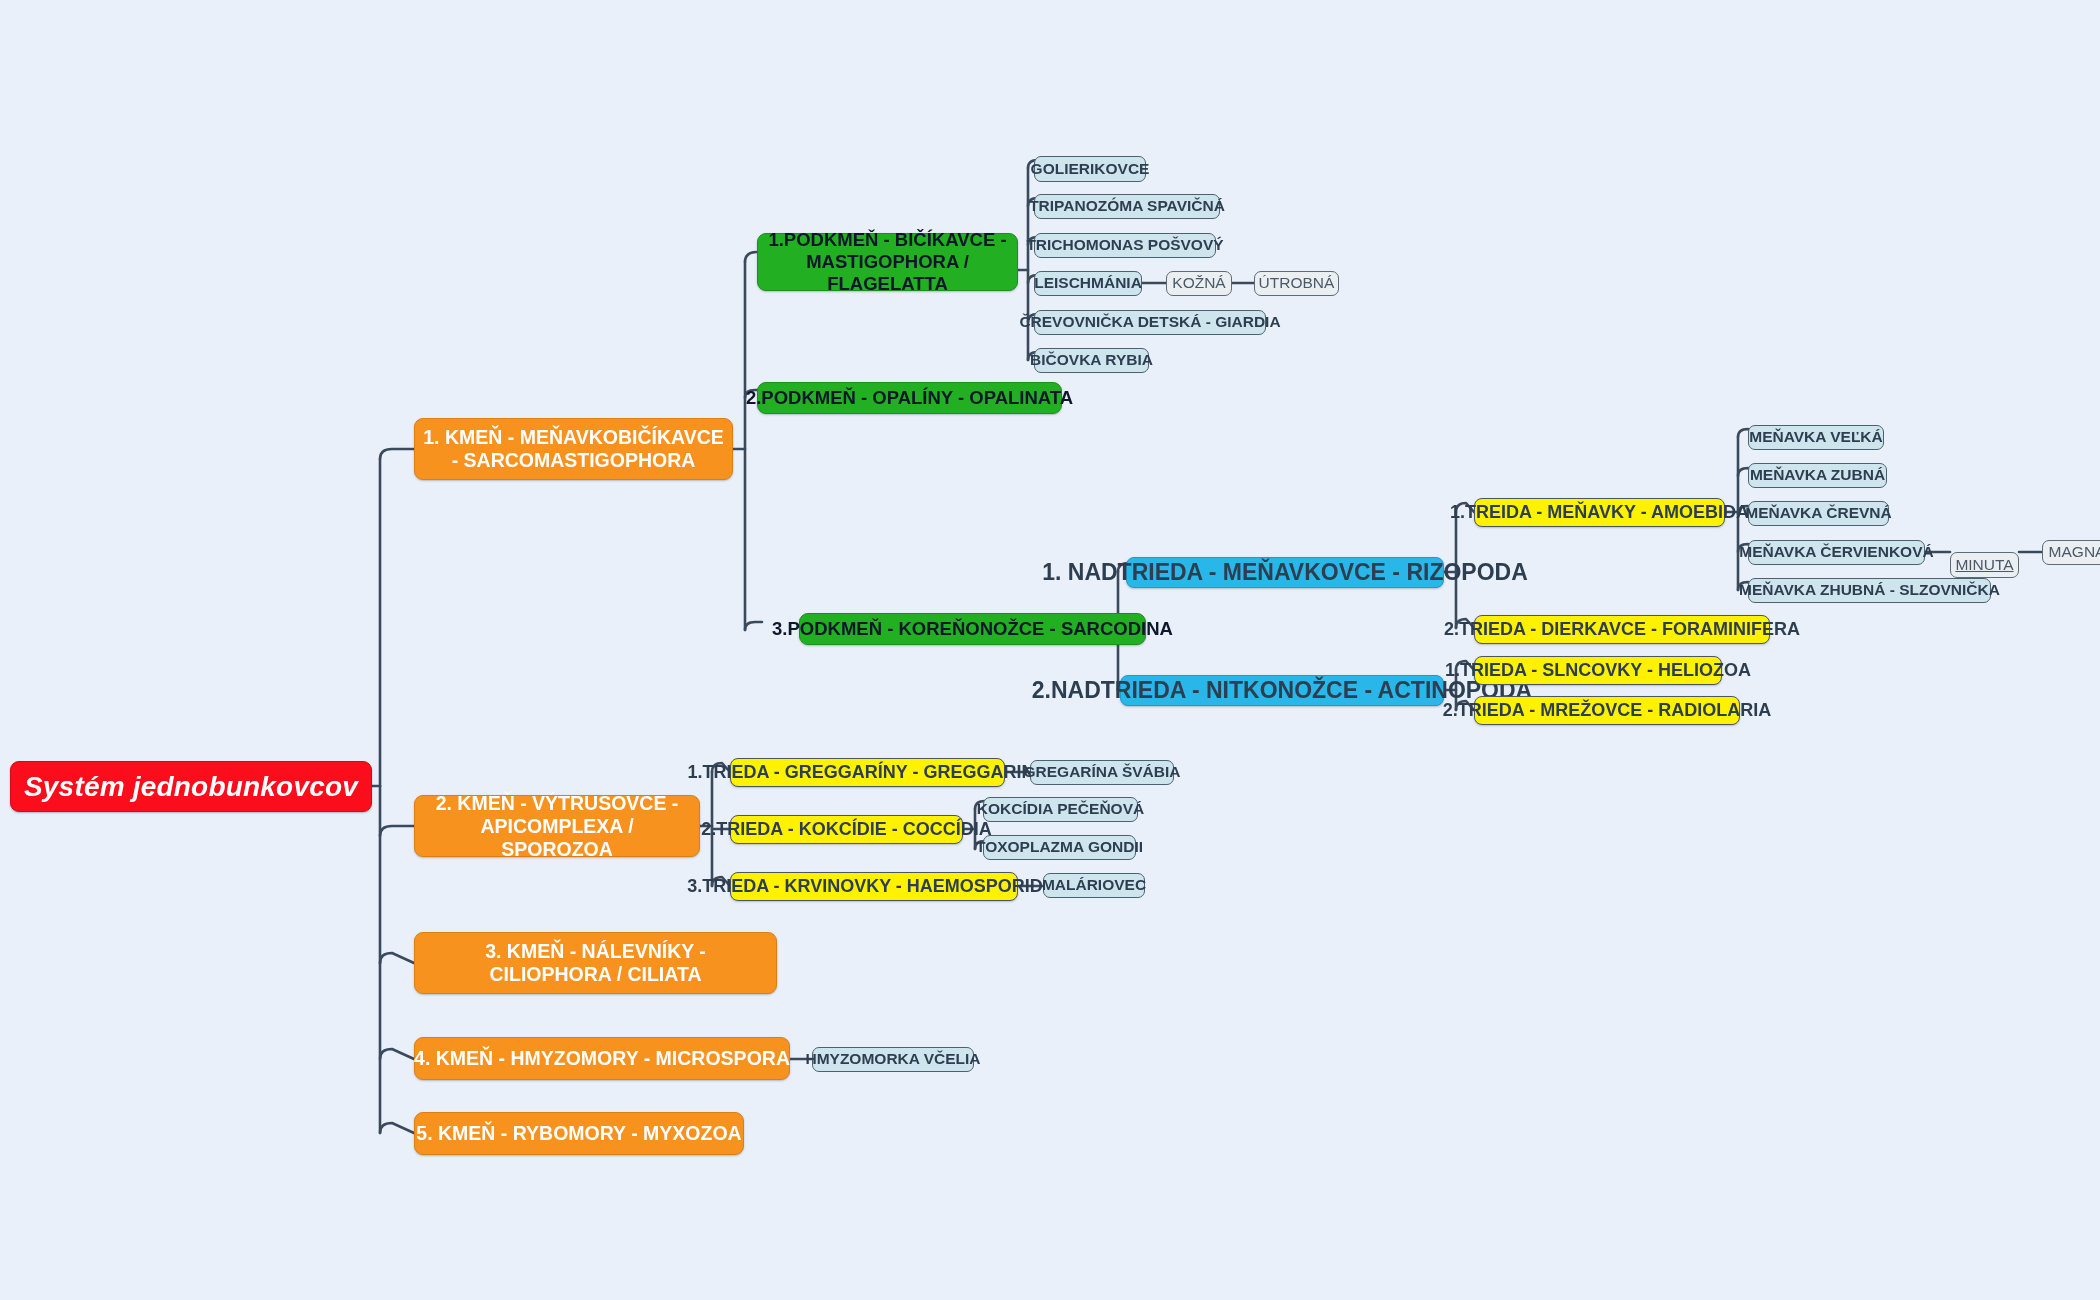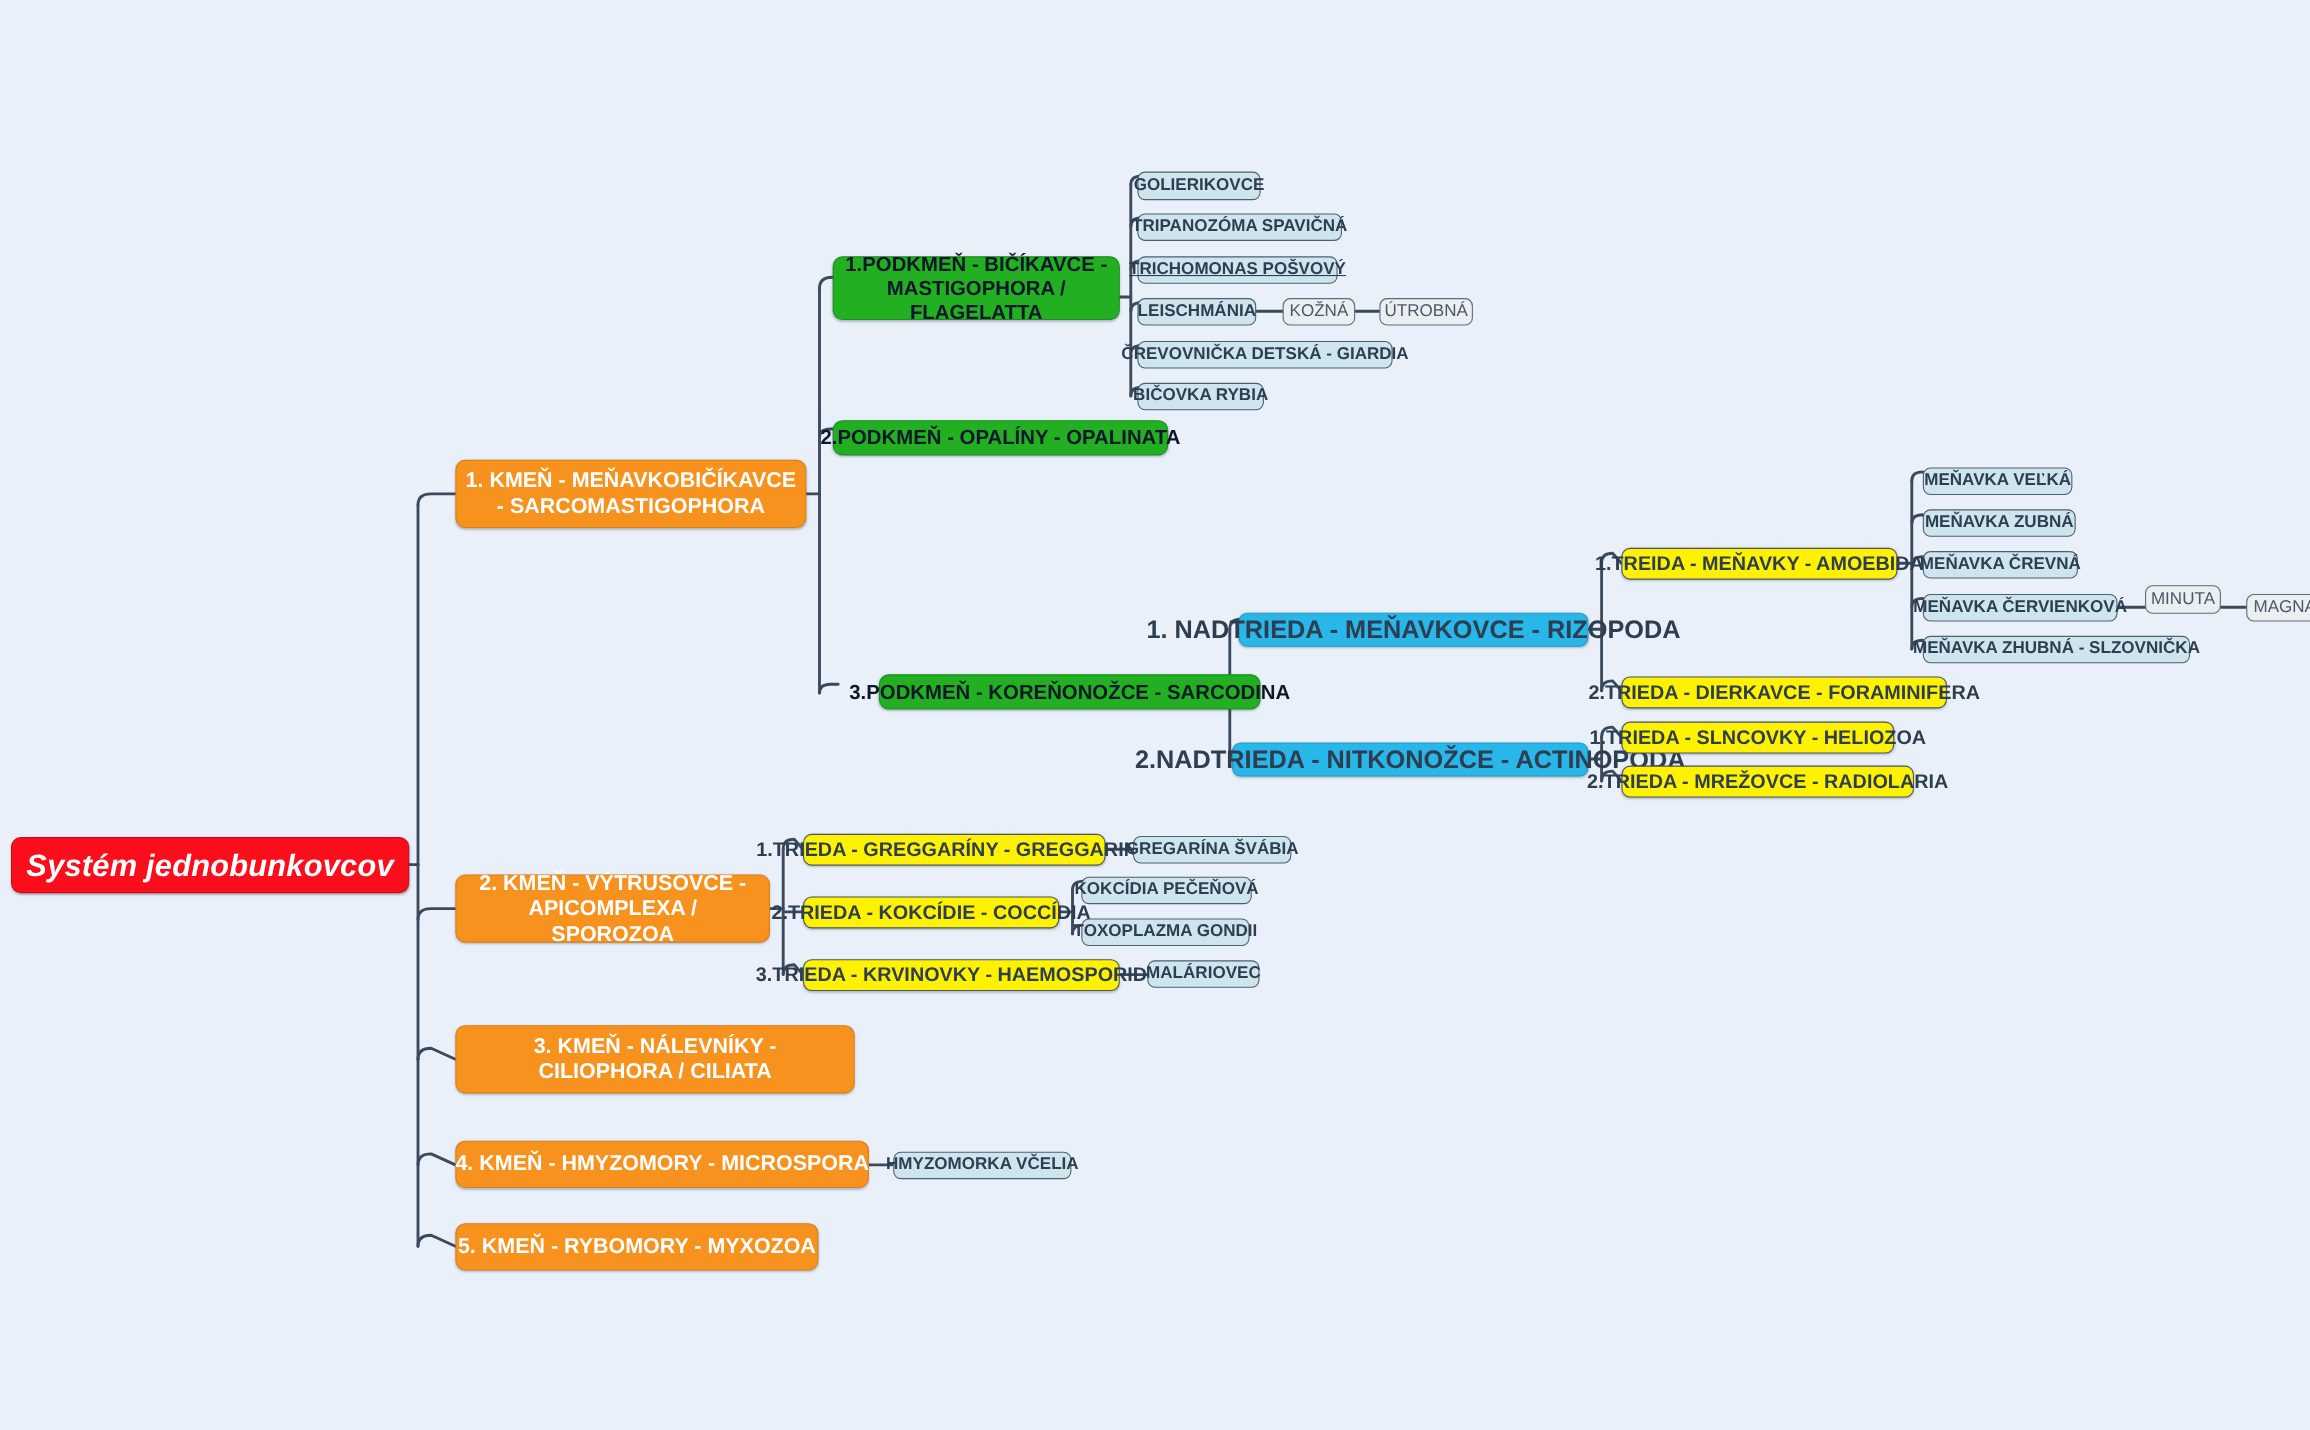--- a/index.html
+++ b/index.html
@@ -259,21 +259,21 @@
   </div>
 
   <div class="node n-blue" style="left:1034px;top:156px;width:112px;height:25px;padding:12px 6px;">
     <span>GOLIERIKOVCE</span>
   </div>
 
   <div class="node n-blue" style="left:1034px;top:194px;width:186px;height:25px;padding:0 6px;">
     <span>TRIPANOZÓMA SPAVIČNÁ</span>
   </div>
 
-  <div class="node n-blue" style="left:1034px;top:233px;width:182px;height:25px;padding:0 20px;text-decoration:underline;">
+  <div class="node n-blue" style="left:1034px;top:233px;width:182px;height:25px;padding:0 20px;">
     <span>TRICHOMONAS POŠVOVÝ</span>
   </div>
 
   <div class="node n-blue" style="left:1034px;top:271px;width:108px;height:25px;padding:0 6px;">
     <span>LEISCHMÁNIA</span>
   </div>
 
   <div class="node n-blue" style="left:1034px;top:310px;width:232px;height:25px;padding:0 6px;">
     <span>ČREVOVNIČKA DETSKÁ - GIARDIA</span>
   </div>
@@ -323,21 +323,21 @@
   </div>
 
   <div class="node n-grey" style="left:1166px;top:271px;width:66px;height:25px;padding:0 6px;">
     <span>KOŽNÁ</span>
   </div>
 
   <div class="node n-grey" style="left:1254px;top:271px;width:85px;height:25px;padding:0 6px;">
     <span>ÚTROBNÁ</span>
   </div>
 
-  <div class="node n-grey" style="left:1950px;top:532px;width:69px;height:25px;padding:12px 6px;">
+  <div class="node n-grey" style="left:1950px;top:552px;width:69px;height:25px;padding:12px 6px;text-decoration:underline;">
     <span>MINUTA</span>
   </div>
 
   <div class="node n-grey" style="left:2042px;top:540px;width:70px;height:25px;padding:0 6px;">
     <span>MAGNA</span>
   </div>
 
 </div>
 
 </body></html>

